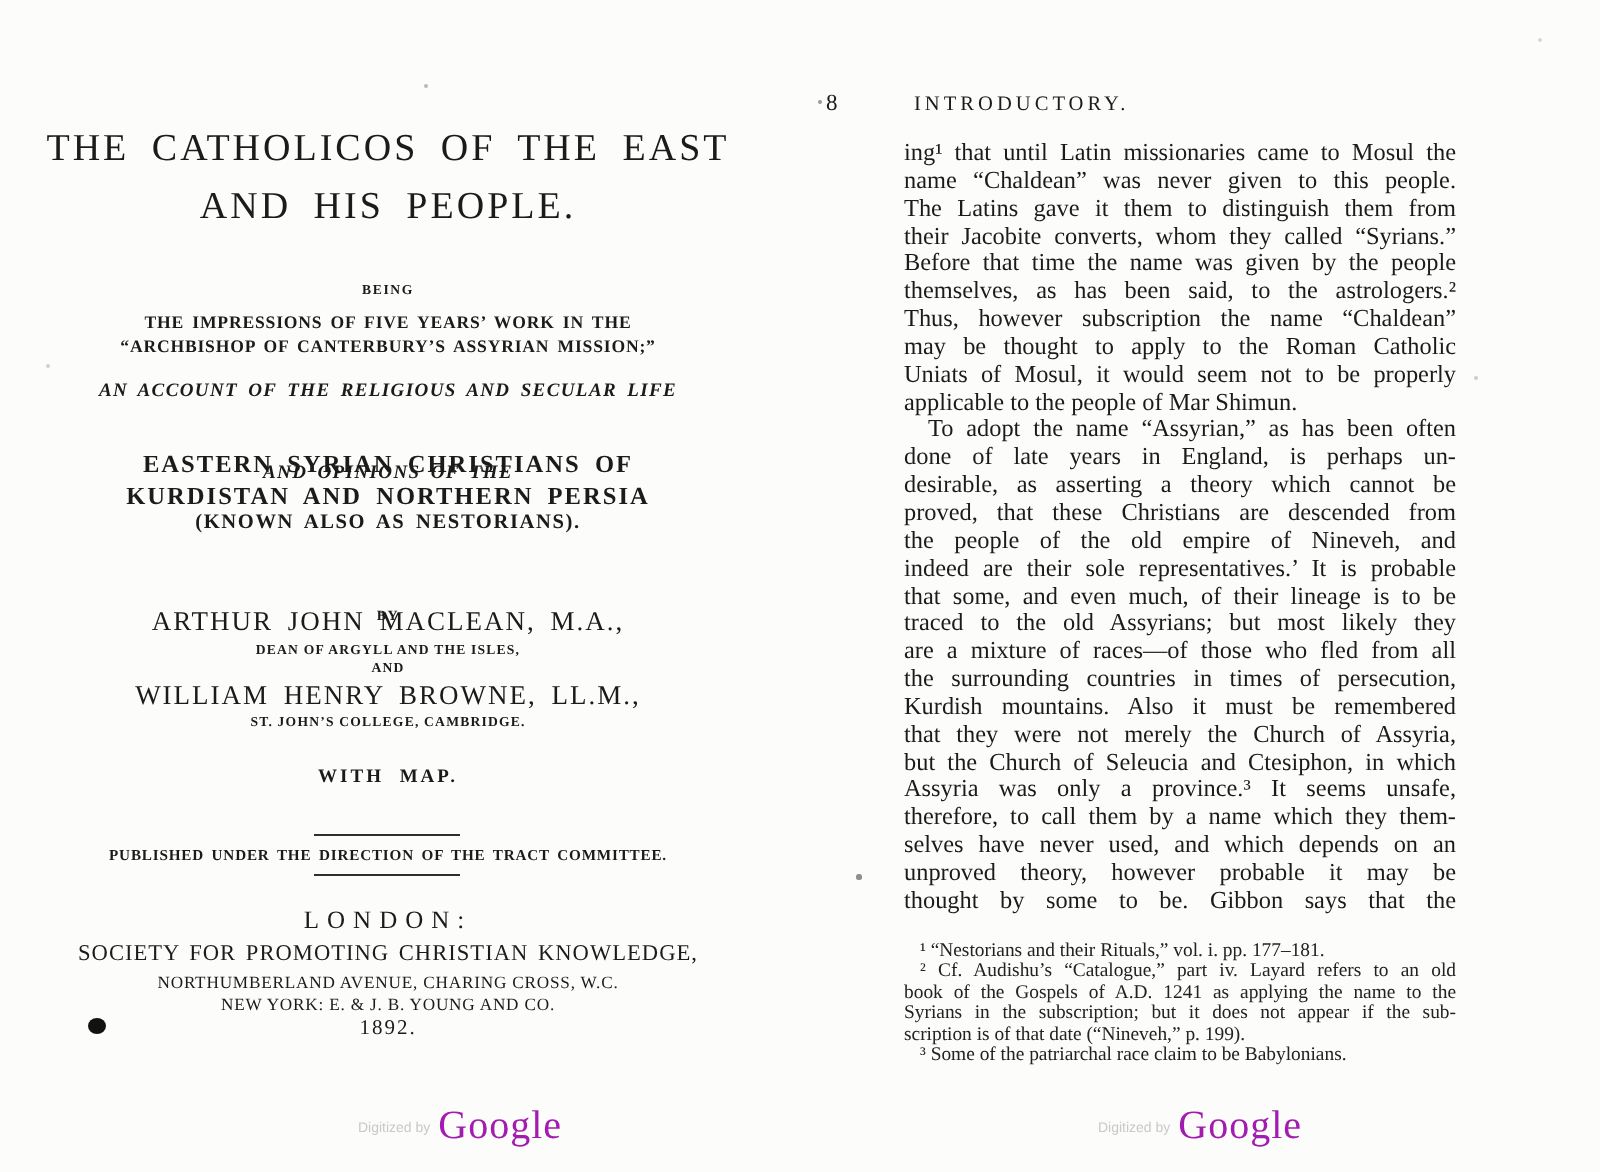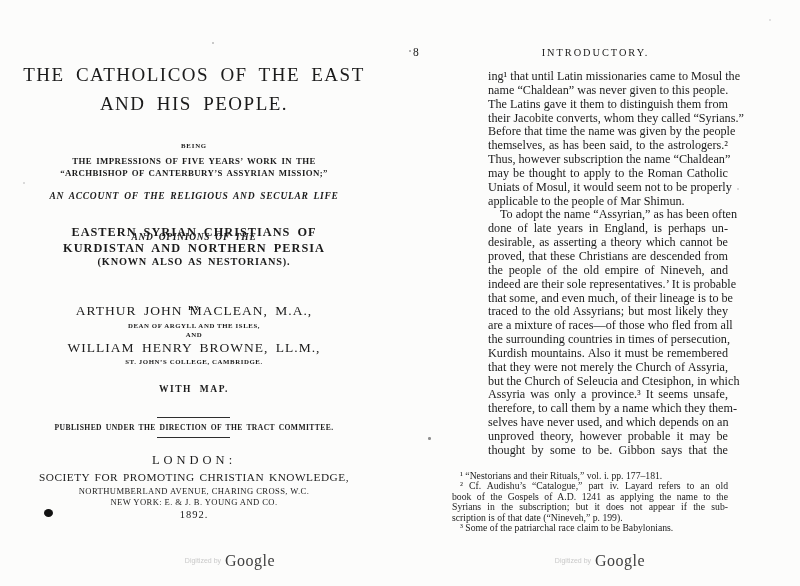--- a/index.html
+++ b/index.html
@@ -33,38 +33,38 @@
   .r1   { top:417px; }
   .r2   { top:437px; }
   .tract{ top:423px; font-size:7.6px; font-weight:700; letter-spacing:0.4px; word-spacing:1.5px; }
   .lon  { top:453px; font-size:12.5px; letter-spacing:4px; }
   .soc  { top:471px; font-size:11.3px; letter-spacing:0.5px; word-spacing:1.5px; }
   .addr { top:486px; font-size:8.6px; letter-spacing:0.4px; }
   .ny   { top:497px; font-size:8.6px; letter-spacing:0.4px; }
   .yr   { top:509px; font-size:10.5px; letter-spacing:1px; }
   
   .pagenum { position:absolute; left:413px; top:46px; font-size:11.5px; }
-  .runhead { position:absolute; left:457px; top:47px; width:277px; text-align:center;
+  .runhead { position:absolute; left:457px; top:47px; width:277px; 
              font-size:10.3px; letter-spacing:2px; }
   .bodytext { position:absolute; left:452px; top:70px; width:276px;
               font-size:12.2px; line-height:13.85px; }
-  .bline { height:13.85px; white-space:nowrap;margin-left:36px; }
+  .bline { height:13.85px; white-space:nowrap; }
   .bline.just { text-align:justify; text-align-last:justify; -moz-text-align-last:justify; }
   .bline.ind { text-indent:12px; }
   .fnotes { position:absolute; left:452px; top:471px; width:276px;
             font-size:9.7px; line-height:10.4px; color:#222; }
   .fline { height:10.4px; white-space:nowrap; }
   .fline.just { text-align:justify; text-align-last:justify; -moz-text-align-last:justify; }
   .fline.ind { text-indent:8px; }
   
   .wm { position:absolute; top:552px; width:200px; text-align:center; white-space:nowrap; }
   .wm-left  { left:130px; }
   .wm-right { left:500px; }
   .wm-pre  { font-family:"Liberation Sans","DejaVu Sans",sans-serif; font-size:7px; color:#c9c9c9; vertical-align:3px; }
-  .wm-logo { font-family:"Liberation Serif","DejaVu Serif",serif; font-size:16px; color:#404040; letter-spacing:0.5px; }
+  .wm-logo { font-family:"Liberation Serif","DejaVu Serif",serif; font-size:20px; color:#a21caf; letter-spacing:0.5px; }
   
   .spk { position:absolute; border-radius:50%; }
   .ink { left:44px;  top:509px; width:9px; height:8px; background:#121212; }
   .s1  { left:428px; top:437px; width:2.5px; height:2.5px; background:#8f8f8f; }
   .s2  { left:769px; top:19px;  width:2px;   height:2px;   background:#d8d8d8; }
   .s3  { left:212px; top:42px;  width:2px;   height:2px;   background:#b9b9b9; }
   .s4  { left:737px; top:188px; width:2px;   height:2px;   background:#cccccc; }
   .s5  { left:409px; top:50px;  width:2px;   height:2px;   background:#9a9a9a; }
   .s6  { left:23px;  top:182px; width:2px;   height:2px;   background:#cfcfcf; }
 </style>

